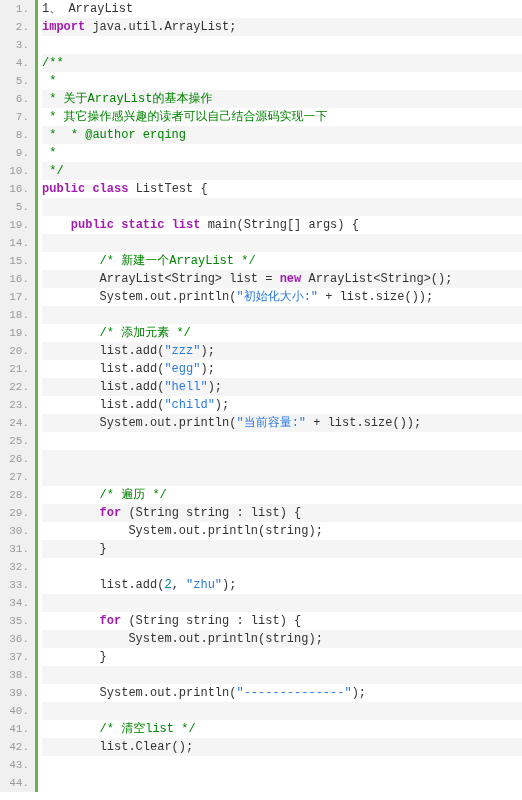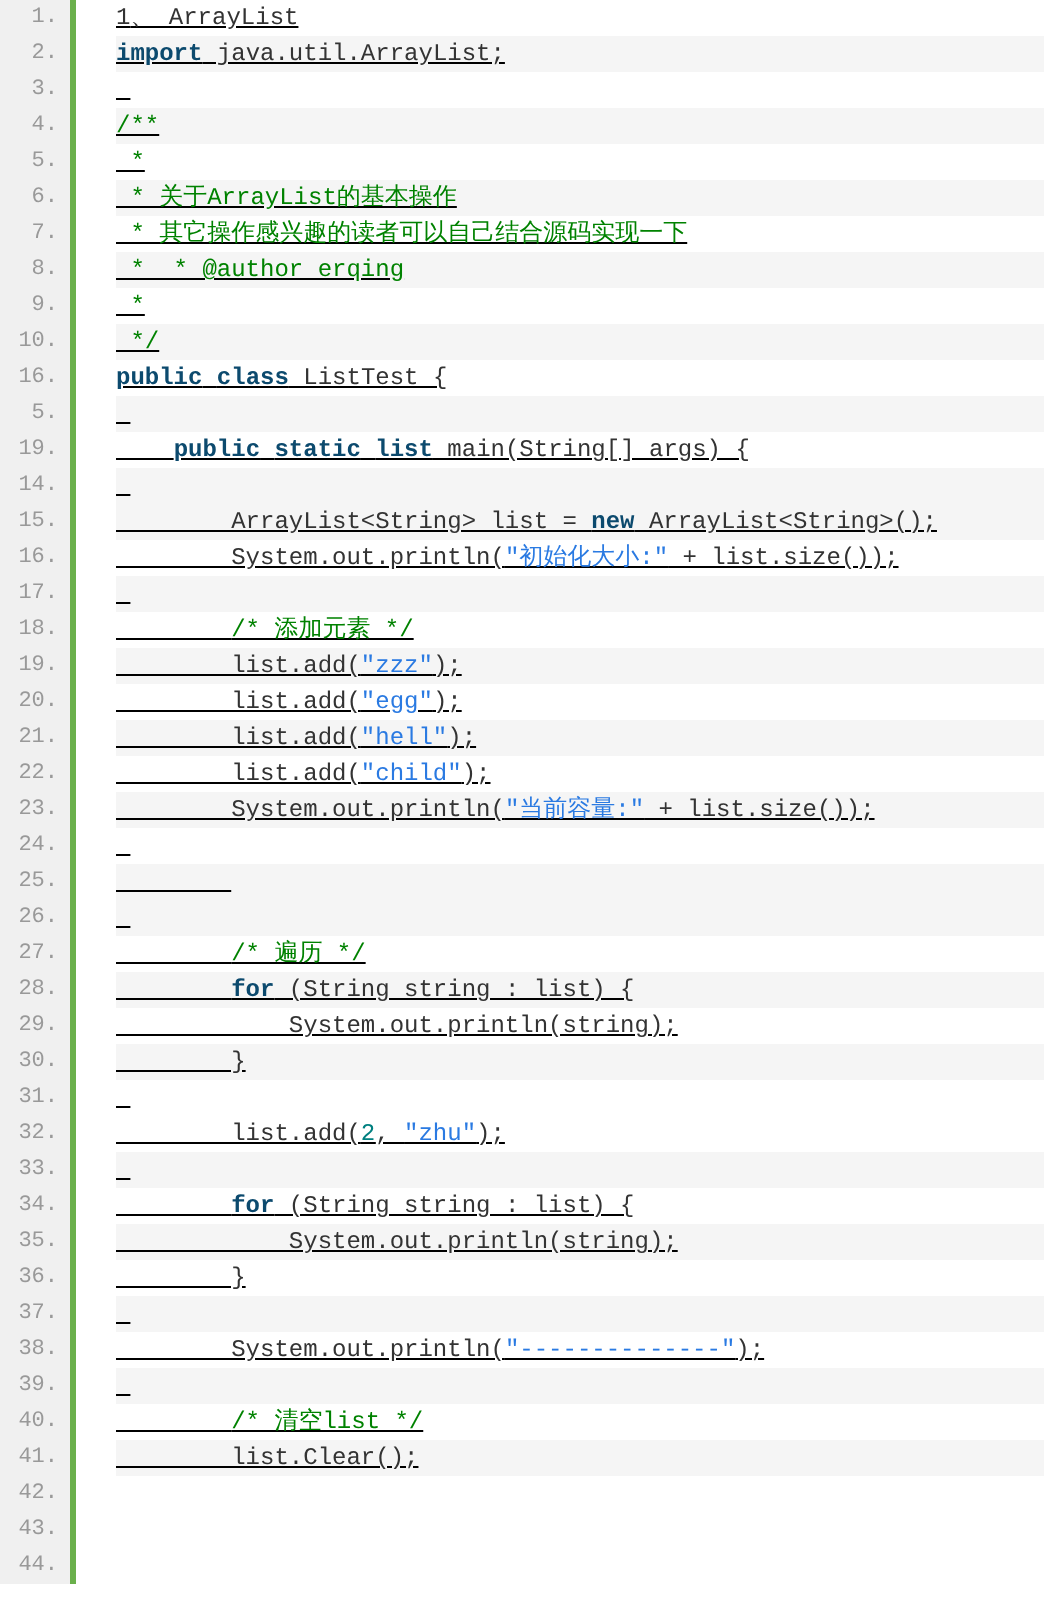--- a/index.html
+++ b/index.html
@@ -1,24 +1,24 @@
 <!DOCTYPE html>
 <html><head>
 <meta charset="utf-8">
 <style>
 * { margin: 0; padding: 0; box-sizing: border-box; }
 body { font-family: Consolas, Monaco, 'Courier New', monospace; font-size: 12px; background: #fff; width: 522px; }
 .container { display: flex; }
 .gutter { background: #f0f0f0; border-right: 3px solid #6ab04c; width: 38px; flex-shrink: 0; text-align: right; padding-right: 6px; }
 .gutter .ln { height: 18px; line-height: 18px; color: #999; font-size: 11px; }
-.code { flex: 1; padding-left: 20px; text-decoration: underline; }
+.code { flex: 1; padding-left: 4px; }
 .line { height: 18px; line-height: 18px; white-space: pre; overflow: hidden; }
 .line.alt { background: #f5f5f5; }
 .plain { color: #333; }
-.keyword { color: #0c4a6e; font-weight: bold; }
+.keyword { color: #a21caf; font-weight: bold; }
 .string { color: #2a7ae2; }
 .comment { color: #008200; }
 .number { color: #008080; }
 </style>
 </head>
 <body>
 
 <div class="container">
   <div class="gutter">
       <div class="ln">1.</div>
@@ -74,20 +74,21 @@
       <div class="line"><span class="comment"> *</span></div>
       <div class="line alt"><span class="comment"> * 关于ArrayList的基本操作</span></div>
       <div class="line"><span class="comment"> * 其它操作感兴趣的读者可以自己结合源码实现一下</span></div>
       <div class="line alt"><span class="comment"> *  * @author erqing</span></div>
       <div class="line"><span class="comment"> *</span></div>
       <div class="line alt"><span class="comment"> */</span></div>
       <div class="line"><span class="keyword">public</span><span class="plain"> </span><span class="keyword">class</span><span class="plain"> ListTest {</span></div>
       <div class="line alt">&nbsp;</div>
       <div class="line"><span class="plain">    </span><span class="keyword">public</span><span class="plain"> </span><span class="keyword">static</span><span class="plain"> </span><span class="keyword">list</span><span class="plain"> main(String[] args) {</span></div>
       <div class="line alt">&nbsp;</div>
+      <div class="line"><span class="plain">        </span><span class="comment">/* 新建一个ArrayList */</span></div>
       <div class="line alt"><span class="plain">        ArrayList&lt;String&gt; list = </span><span class="keyword">new</span><span class="plain"> ArrayList&lt;String&gt;();</span></div>
       <div class="line"><span class="plain">        System.out.println(</span><span class="string">"初始化大小:"</span><span class="plain"> + list.size());</span></div>
       <div class="line alt">&nbsp;</div>
       <div class="line"><span class="plain">        </span><span class="comment">/* 添加元素 */</span></div>
       <div class="line alt"><span class="plain">        list.add(</span><span class="string">"zzz"</span><span class="plain">);</span></div>
       <div class="line"><span class="plain">        list.add(</span><span class="string">"egg"</span><span class="plain">);</span></div>
       <div class="line alt"><span class="plain">        list.add(</span><span class="string">"hell"</span><span class="plain">);</span></div>
       <div class="line"><span class="plain">        list.add(</span><span class="string">"child"</span><span class="plain">);</span></div>
       <div class="line alt"><span class="plain">        System.out.println(</span><span class="string">"当前容量:"</span><span class="plain"> + list.size());</span></div>
       <div class="line">&nbsp;</div>

